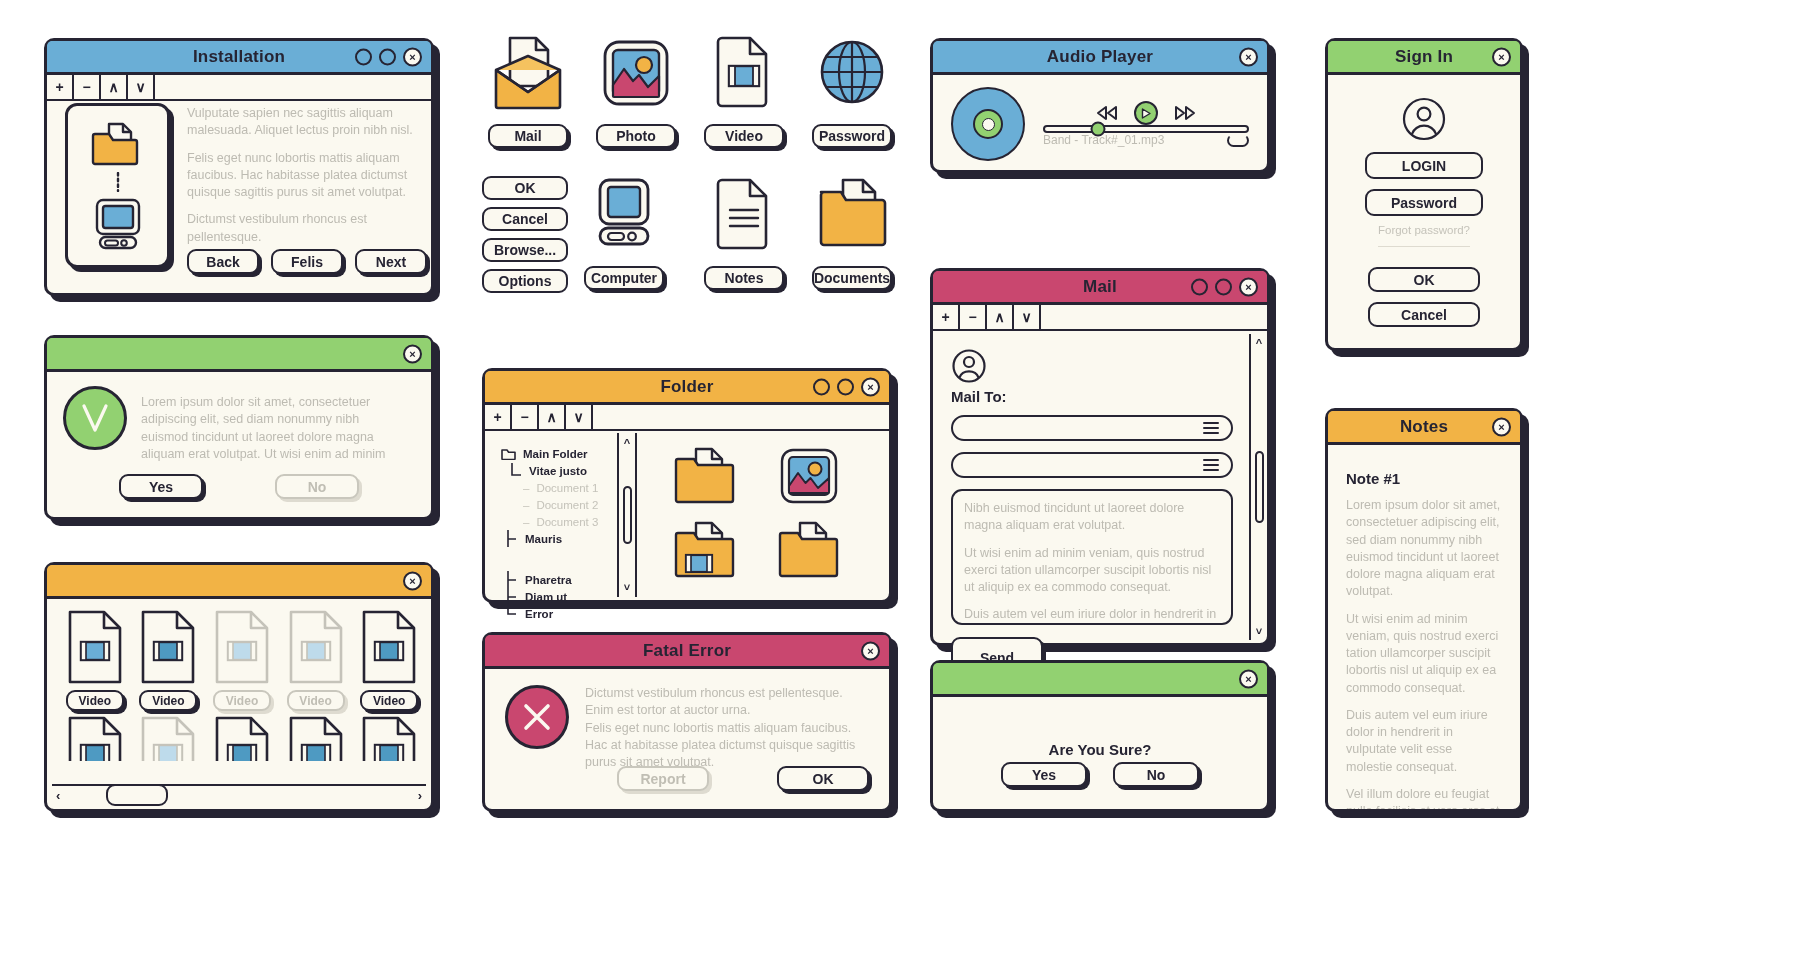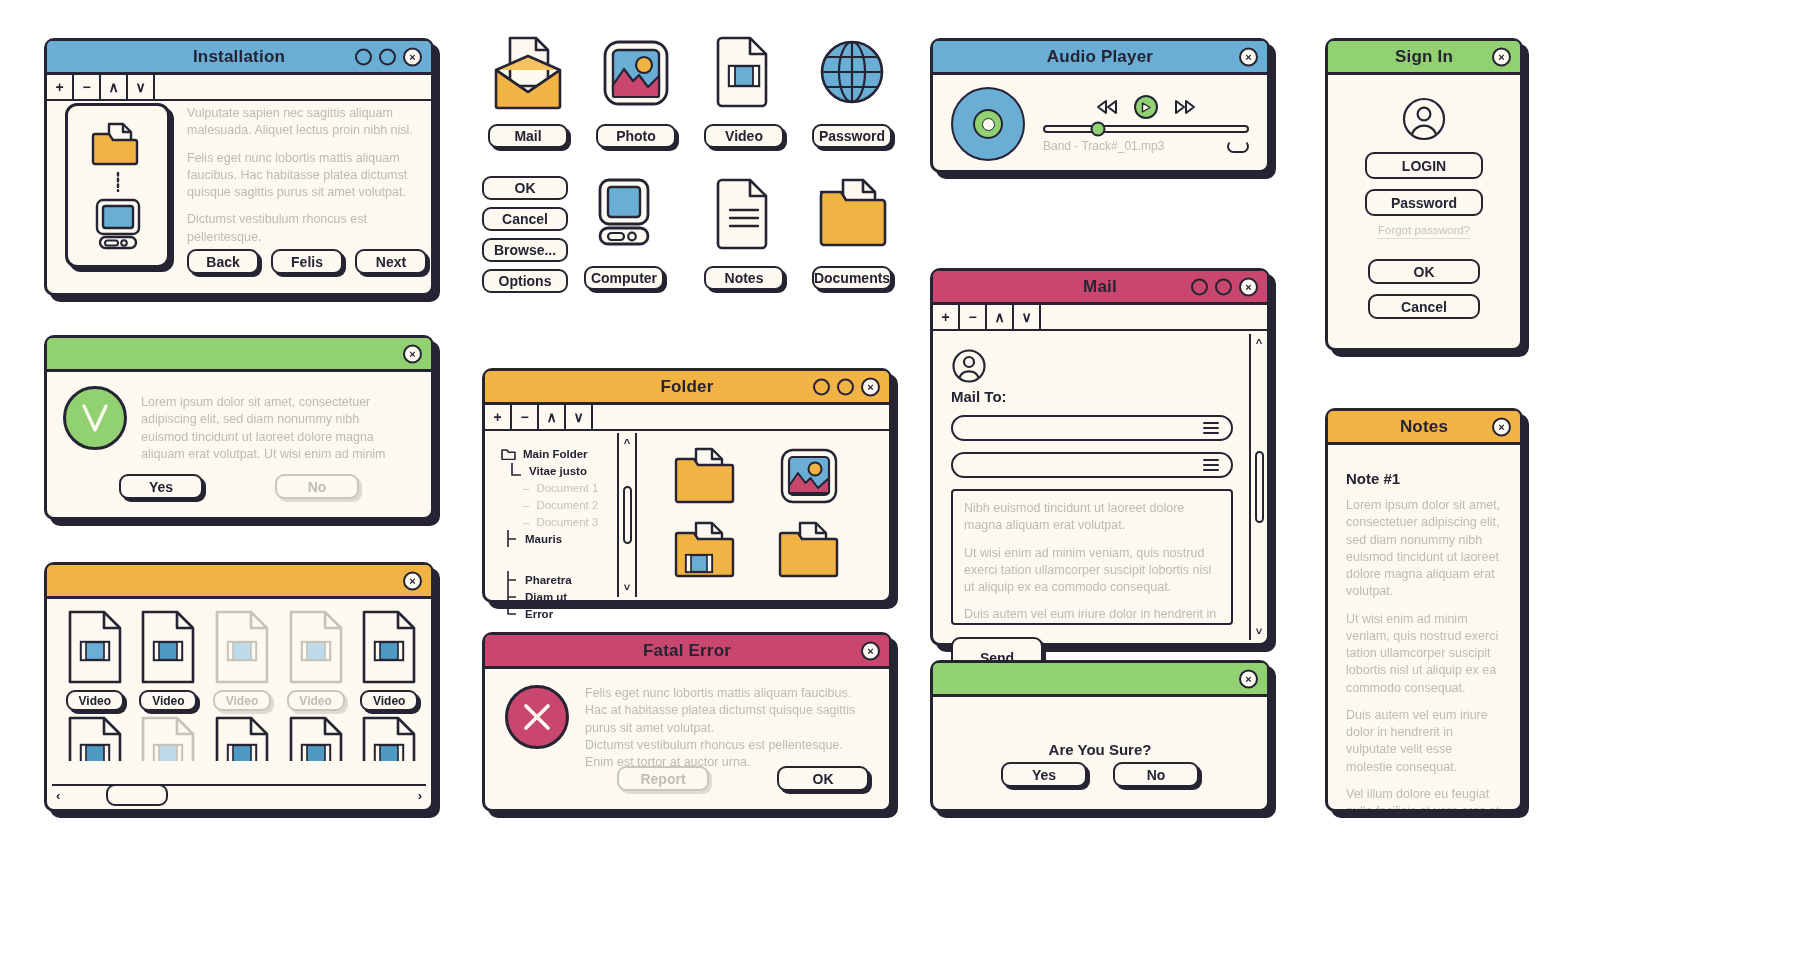--- a/index.html
+++ b/index.html
@@ -152,21 +152,21 @@
   
   #win-audio { left: 930px; top: 38px; width: 340px; height: 135px; }
   #win-audio .inner { position: absolute; left: 0; top: 37px; right: 0; bottom: 0;
                       display: flex; align-items: center; padding: 0 18px; gap: 18px; }
   .cd { width: 74px; height: 74px; border-radius: 50%; background: #6aaed6;
         border: 2.5px solid #262433; display: flex; align-items: center; justify-content: center; flex: none; }
   .cd-mid { width: 30px; height: 30px; border-radius: 50%; background: #92d171;
             border: 2.5px solid #262433; display: flex; align-items: center; justify-content: center; }
   .cd-hole { width: 13px; height: 13px; border-radius: 50%; background: #fbf9f0;
              border: 1.5px solid #262433; }
-  #win-audio .right { flex: 1; display: flex; flex-direction: column; gap: 6px; }
+  #win-audio .right { flex: 1; display: flex; flex-direction: column; gap: 0; }
   #win-audio .transport { display: flex; align-items: center; justify-content: center; gap: 16px; }
   .play-btn { width: 24px; height: 24px; border-radius: 50%; background: #92d171;
               border: 2.5px solid #262433; display: flex; align-items: center; justify-content: center; }
   #win-audio .track { display: flex; align-items: center; gap: 8px; }
   .slider { flex: 1; height: 8px; border: 2.5px solid #262433; border-radius: 6px;
             background: #fbf9f0; position: relative; }
   .slider .knob { position: absolute; left: 26%; top: 50%; transform: translate(-50%, -50%);
                   width: 15px; height: 15px; border-radius: 50%; background: #92d171;
                   border: 2.5px solid #262433; }
   #win-audio .meta { display: flex; align-items: center; justify-content: space-between; }
@@ -177,21 +177,21 @@
   
   #win-mail { left: 930px; top: 268px; width: 340px; height: 378px; }
   #win-mail .content { position: absolute; left: 0; top: 63px; right: 0; bottom: 3px; display: flex; }
   #win-mail .main { flex: 1; padding: 14px 16px 10px 18px; position: relative; }
   #win-mail .lbl { font-size: 15px; font-weight: 700; color: #262433; margin-bottom: 10px; }
   .mail-field { height: 26px; border: 2.5px solid #262433; border-radius: 13px;
                 background: #fbf9f0; margin-bottom: 11px; display: flex;
                 align-items: center; justify-content: flex-end; padding-right: 12px; }
   .hamb { width: 16px; display: flex; flex-direction: column; gap: 2.5px; }
   .hamb i { display: block; height: 2.2px; background: #262433; border-radius: 1px; }
-  #win-mail .textarea { height: 136px; border: 2.5px solid #262433; border-radius: 4px;
+  #win-mail .textarea { height: 136px; border: 2.5px solid #262433; border-radius: 11px;
                         background: #fbf9f0; padding: 9px 11px; margin-top: 6px; overflow: hidden; }
   #win-mail .sendrow { margin-top: 12px; }
   #win-mail .sendrow .btn { width: 92px; height: 42px; }
   .vscroll { width: 18px; border-left: 2px solid #262433; display: flex;
              flex-direction: column; align-items: center; justify-content: space-between;
              padding: 3px 0; }
   .vscroll .thumbv { width: 9px; height: 72px; border: 2px solid #262433;
                      border-radius: 5px; background: #fbf9f0; }
   .vs-arw { font-size: 11px; font-weight: 700; color: #262433; }
 
@@ -202,21 +202,21 @@
   #win-sure .btnrow { position: absolute; left: 0; right: 0; bottom: 22px;
                       display: flex; justify-content: center; gap: 26px; }
   #win-sure .btnrow .btn { width: 86px; height: 25px; }
 
   
   #win-signin { left: 1325px; top: 38px; width: 198px; height: 313px; }
   #win-signin .inner { position: absolute; left: 0; top: 37px; right: 0; bottom: 0;
                        display: flex; flex-direction: column; align-items: center; padding-top: 18px; }
   #win-signin .field { width: 118px; height: 27px; margin-top: 10px; border-radius: 9px; }
   #win-signin .forgot { font-size: 11.5px; color: #c5c3ba; margin-top: 8px;
-                        border-bottom: 1.5px solid #dedbd0; padding-bottom: 2px; }
+                        border-bottom: 1.5px solid #dedbd0; padding-bottom: 10px; }
   #win-signin .ok { width: 112px; height: 25px; margin-top: 20px; }
   #win-signin .cancel { width: 112px; height: 25px; margin-top: 10px; }
 
   
   #win-notes { left: 1325px; top: 408px; width: 198px; height: 404px; }
   #win-notes .inner { position: absolute; left: 0; top: 37px; right: 0; bottom: 0;
                       padding: 22px 18px 10px 18px; overflow: hidden; }
   #win-notes .h { font-size: 15px; font-weight: 700; color: #262433; margin-bottom: 10px; }
 
   .avatar-ic { width: 36px; height: 36px; }
@@ -606,22 +606,22 @@
         <span class="xbtn">×</span>
       </div>
     </div>
     <div class="row">
       <div class="circ-icon circ-pink">
         <svg width="32" height="32" viewBox="0 0 32 32">
           <path d="M5 5 L27 27 M27 5 L5 27" fill="none" stroke="#fbf9f0" stroke-width="3.6" stroke-linecap="round"></path>
         </svg>
       </div>
       <div class="txt body-txt">
+        <div>Dictumst vestibulum rhoncus est pellentesque. Enim est tortor at auctor urna.</div>
         <div>Felis eget nunc lobortis mattis aliquam faucibus. Hac at habitasse platea dictumst quisque sagittis purus sit amet volutpat.</div>
-        <div>Dictumst vestibulum rhoncus est pellentesque. Enim est tortor at auctor urna.</div>
       </div>
     </div>
     <div class="btnrow">
       <div class="btn ghost">Report</div>
       <div class="btn">OK</div>
     </div>
   </div>
 
   <div class="win" id="win-audio">
     <div class="titlebar tb-blue">

